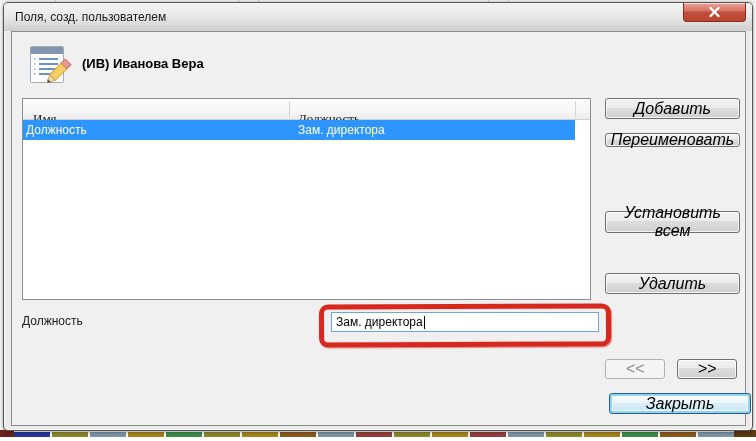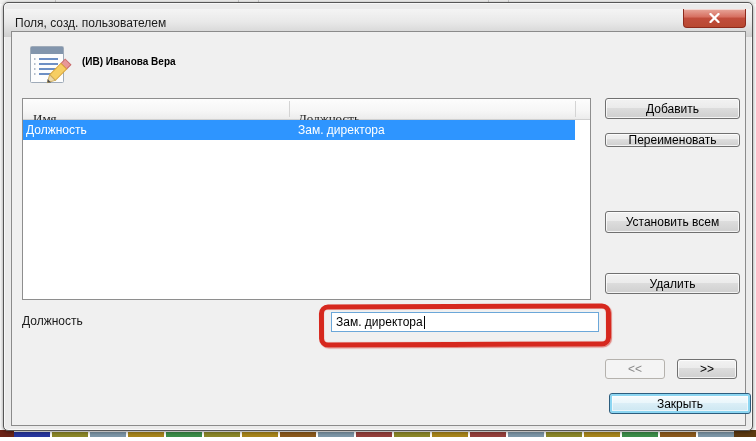--- a/index.html
+++ b/index.html
@@ -21,42 +21,41 @@
   
   .window {
     position:absolute; left:3px; top:2px; width:750px; height:429px;
     background:#ebebeb; border:1px solid #565656; border-radius:5px;
     box-shadow:0 1px 4px rgba(0,0,0,.45), inset 0 0 0 1px rgba(255,255,255,.65);
   }
   .titlebar {
     position:absolute; left:0; top:0; right:0; height:28px;
     border-radius:4px 4px 0 0;
     background:linear-gradient(to bottom,#f4f4f4 0%, #e9e9e9 45%, #d9d9d9 80%, #cfcfcf 100%);
-    margin-top:6px;
   }
   .titlebar-text {
     position:absolute; left:11px; top:7px; font-size:12px; color:#1a1a1a;
   }
   .close-btn {
     position:absolute; right:6px; top:0; width:63px; height:19px;
     border:1px solid #8e2a1c; border-top:none; border-radius:0 0 4px 4px;
     background:linear-gradient(to bottom,#e8a79b 0%, #d66e5f 45%, #c14d3c 50%, #b84830 100%);
     box-shadow:inset 0 1px 0 rgba(255,255,255,.55);
     display:flex; align-items:center; justify-content:center; cursor:default;
   }
 
   
   .panel {
     position:absolute; left:7px; top:28px; width:735px; height:395px;
     background:#f0f0f0; border:1px solid #8b8b8b;
   }
 
   .user-icon { position:absolute; left:15px; top:13px; width:46px; height:44px; }
   .user-title {
-    position:absolute; left:70px; top:24px; font-size:10px; font-weight:bold; color:#000;
+    position:absolute; left:70px; top:24px; font-size:13px; font-weight:bold; color:#000;
   }
 
   
   .listview {
     position:absolute; left:10px; top:66px; width:569px; height:202px;
     background:#ffffff; border:1px solid #8e8e8e;
   }
   .lv-header {
     position:absolute; left:0; top:0; right:0; height:21px;
     background:linear-gradient(to bottom,#fdfdfd 0%, #f6f6f6 60%, #ececec 100%);
@@ -69,22 +68,22 @@
     background:#2e95ff; color:#ffffff; font-size:12px;
   }
   .lv-row-selected .cell { position:absolute; top:3px; white-space:nowrap; }
 
   
   .btn {
     position:absolute; left:593px; width:135px; height:21px;
     border:1px solid #707070; border-radius:3px;
     background:linear-gradient(to bottom,#f2f2f2 0%, #ebebeb 45%, #dddddd 46%, #cfcfcf 100%);
     box-shadow:inset 0 0 0 1px rgba(255,255,255,.75);
-    font-family:"Liberation Sans", sans-serif; font-size:12px; color:#000;
-    display:flex; align-items:center; justify-content:center; cursor:default;
+    font-family:"Liberation Sans", sans-serif; font-size:16px; color:#000;
+    display:flex; align-items:center; justify-content:center; cursor:default;font-style:italic;
   }
   .btn-add    { top:66px;  }
   .btn-rename { top:101px; height:14px; }
   .btn-setall { top:179px; height:22px;text-align:center; }
   .btn-delete { top:241px; }
 
   .btn-prev { top:327px; left:593px; width:60px; height:20px; }
   .btn-next { top:327px; left:665px; width:60px; height:20px; }
   .btn.disabled {
     border-color:#b5b2ad; background:#f4f4f4; color:#8a8a8a; box-shadow:none;

